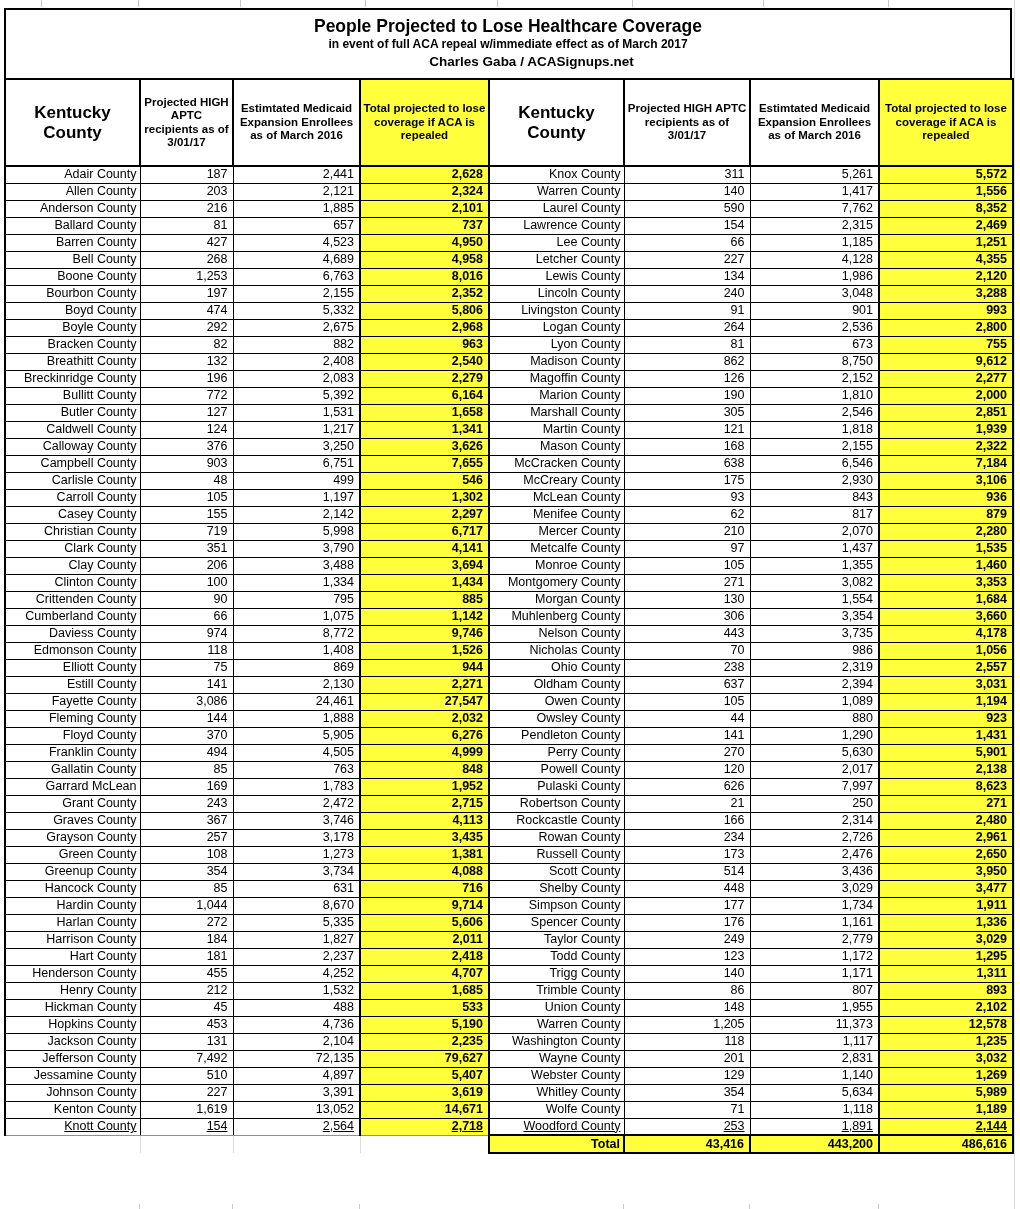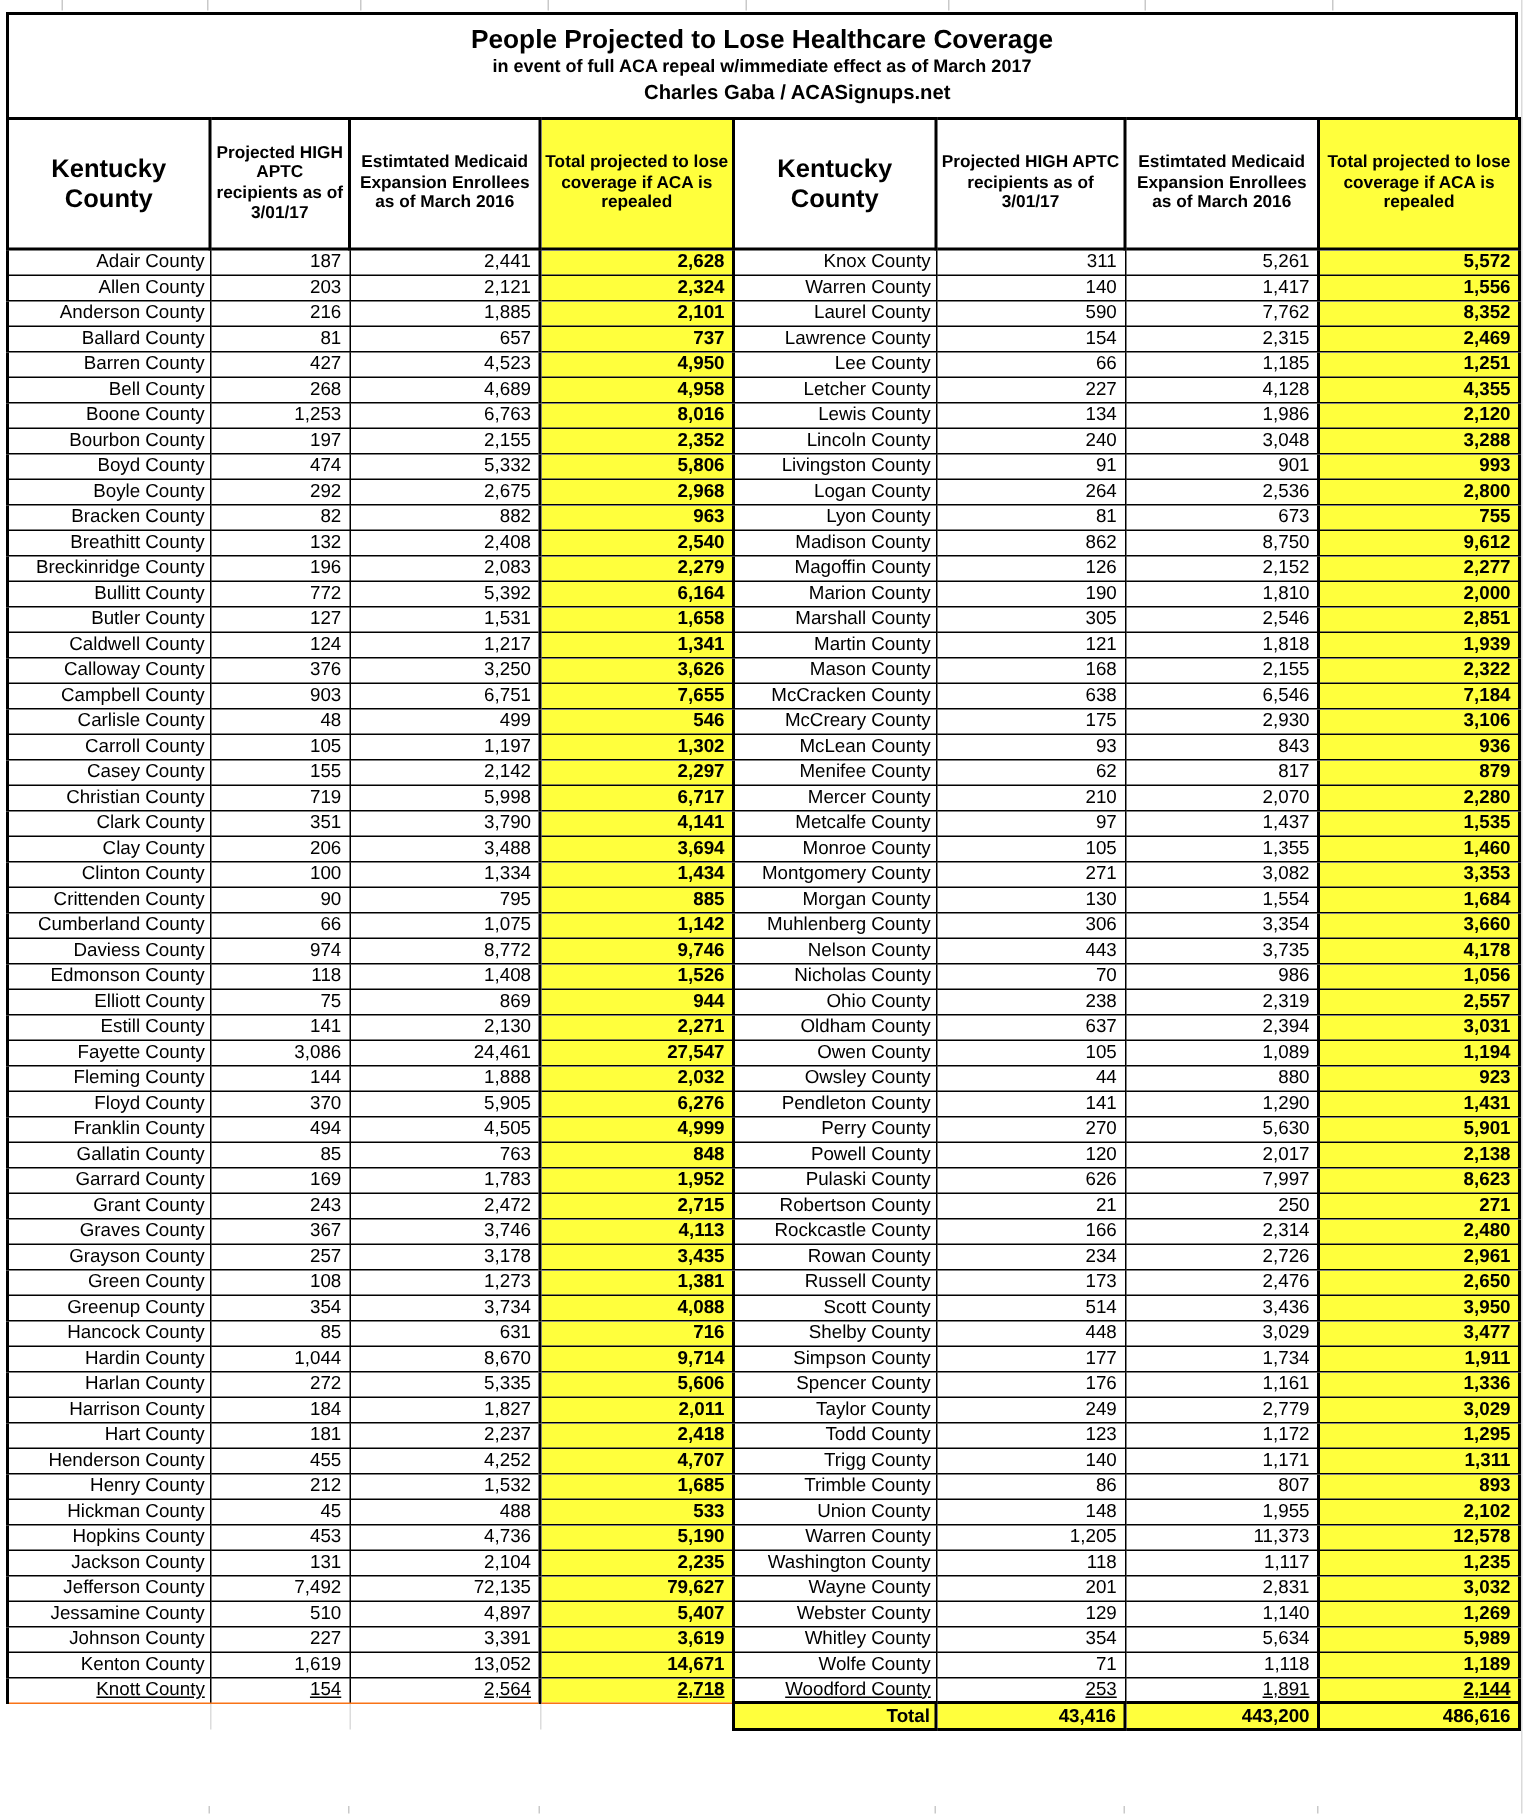--- a/index.html
+++ b/index.html
@@ -449,21 +449,21 @@
             <td class="county c-left">Gallatin County</td>
             <td class="num">85</td>
             <td class="num">763</td>
             <td class="num total">848</td>
             <td class="county c-mid">Powell County</td>
             <td class="num">120</td>
             <td class="num">2,017</td>
             <td class="num total">2,138</td>
           </tr>
           <tr>
-            <td class="county c-left">Garrard County</td>
+            <td class="county c-left">Garrard McLean</td>
             <td class="num">169</td>
             <td class="num">1,783</td>
             <td class="num total">1,952</td>
             <td class="county c-mid">Pulaski County</td>
             <td class="num">626</td>
             <td class="num">7,997</td>
             <td class="num total">8,623</td>
           </tr>
           <tr>
             <td class="county c-left">Grant County</td>

